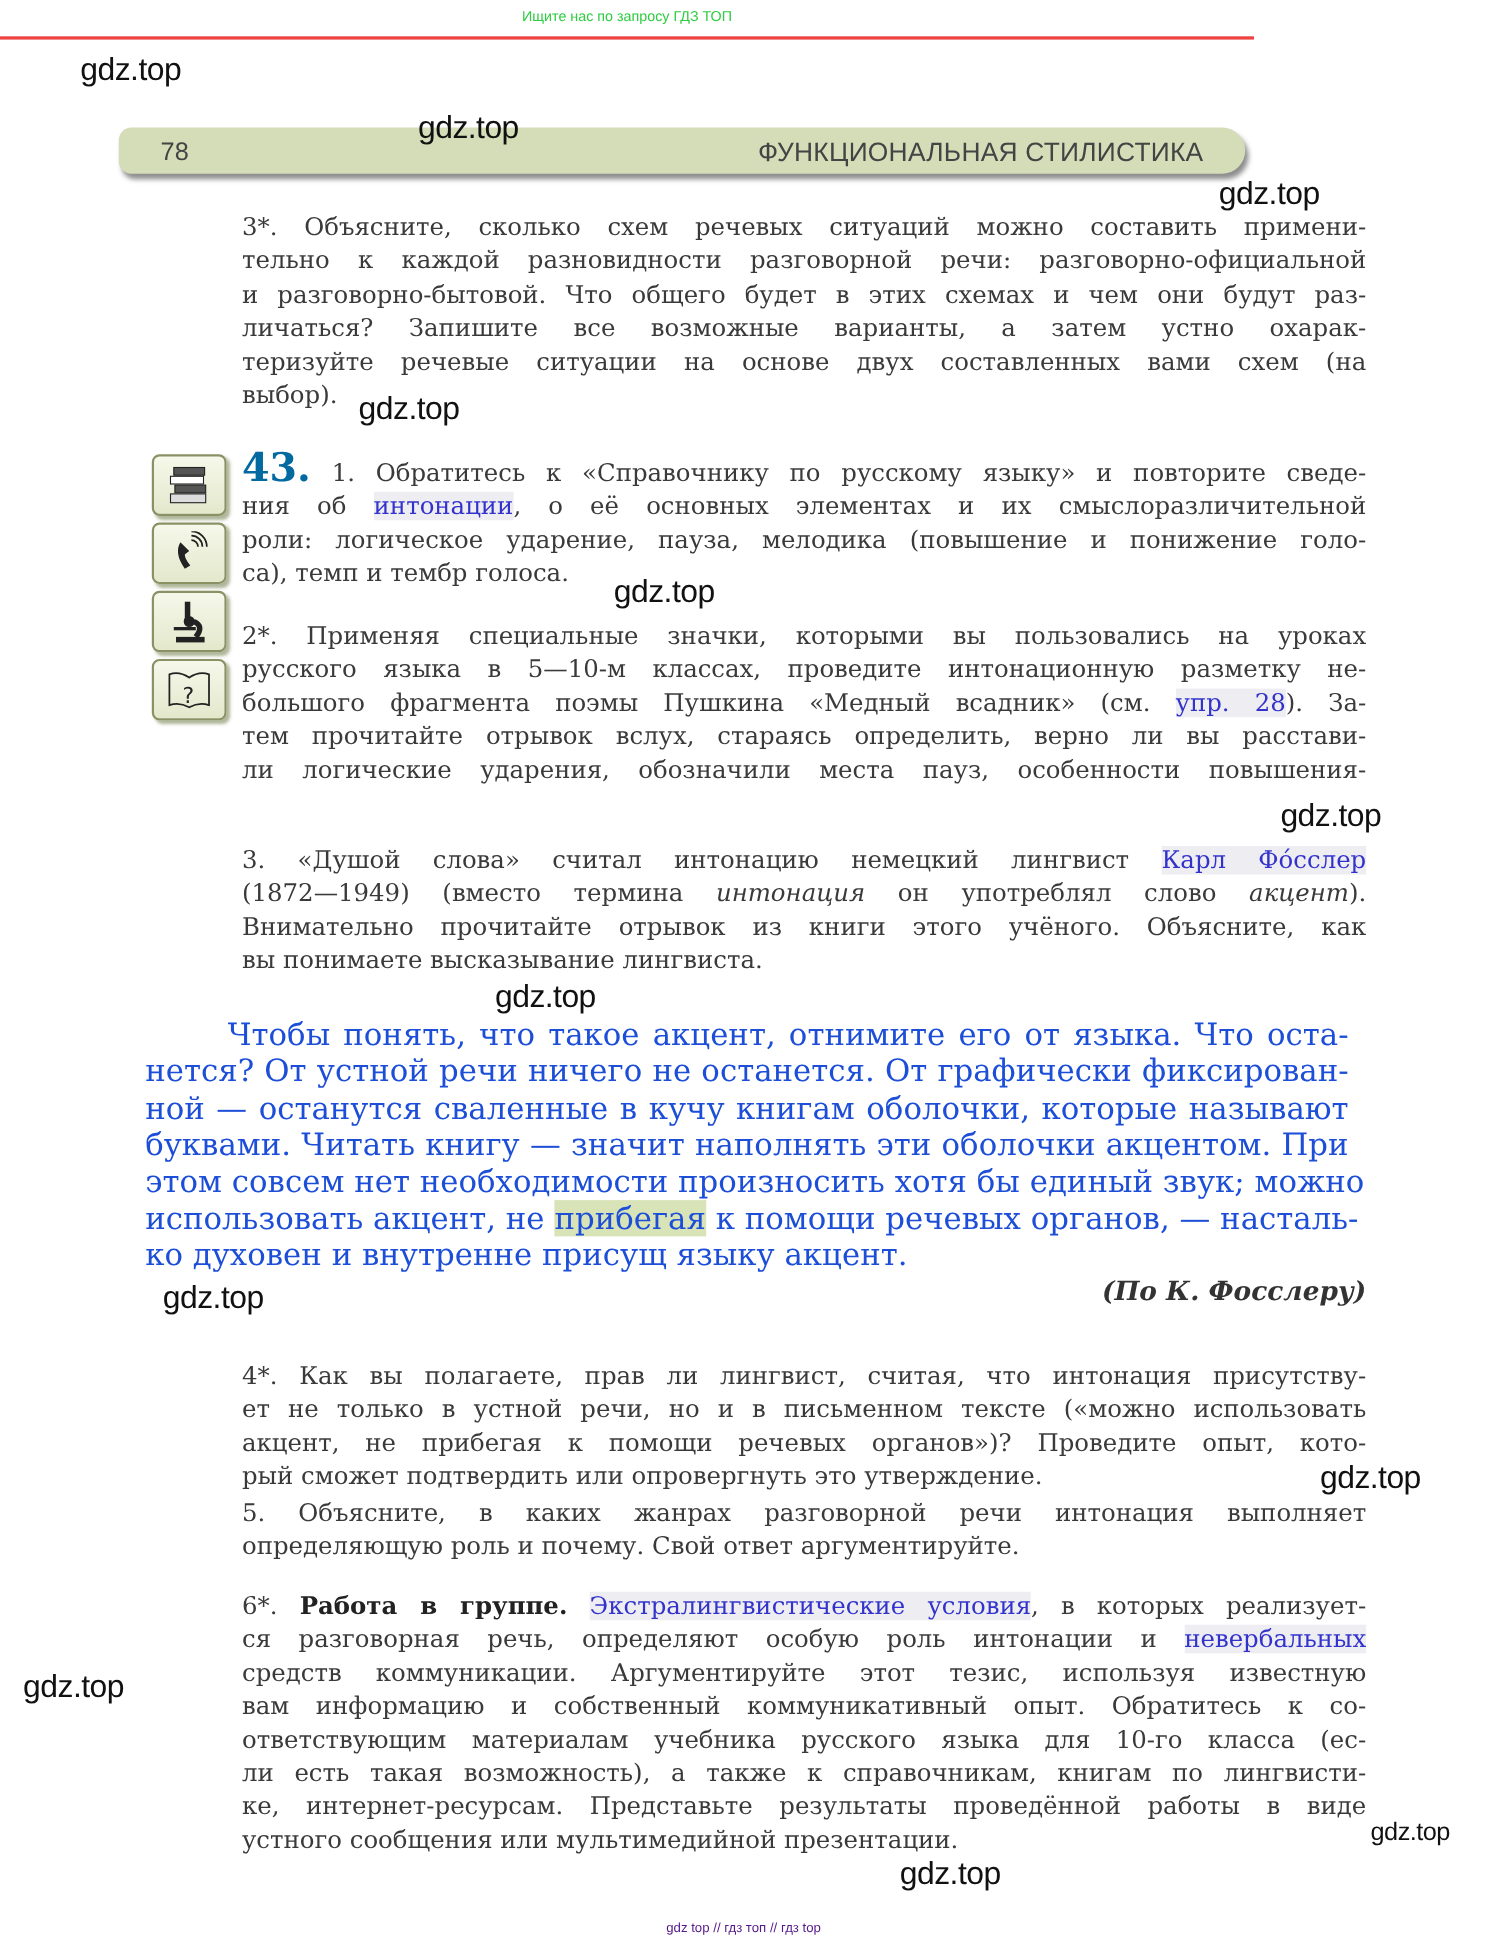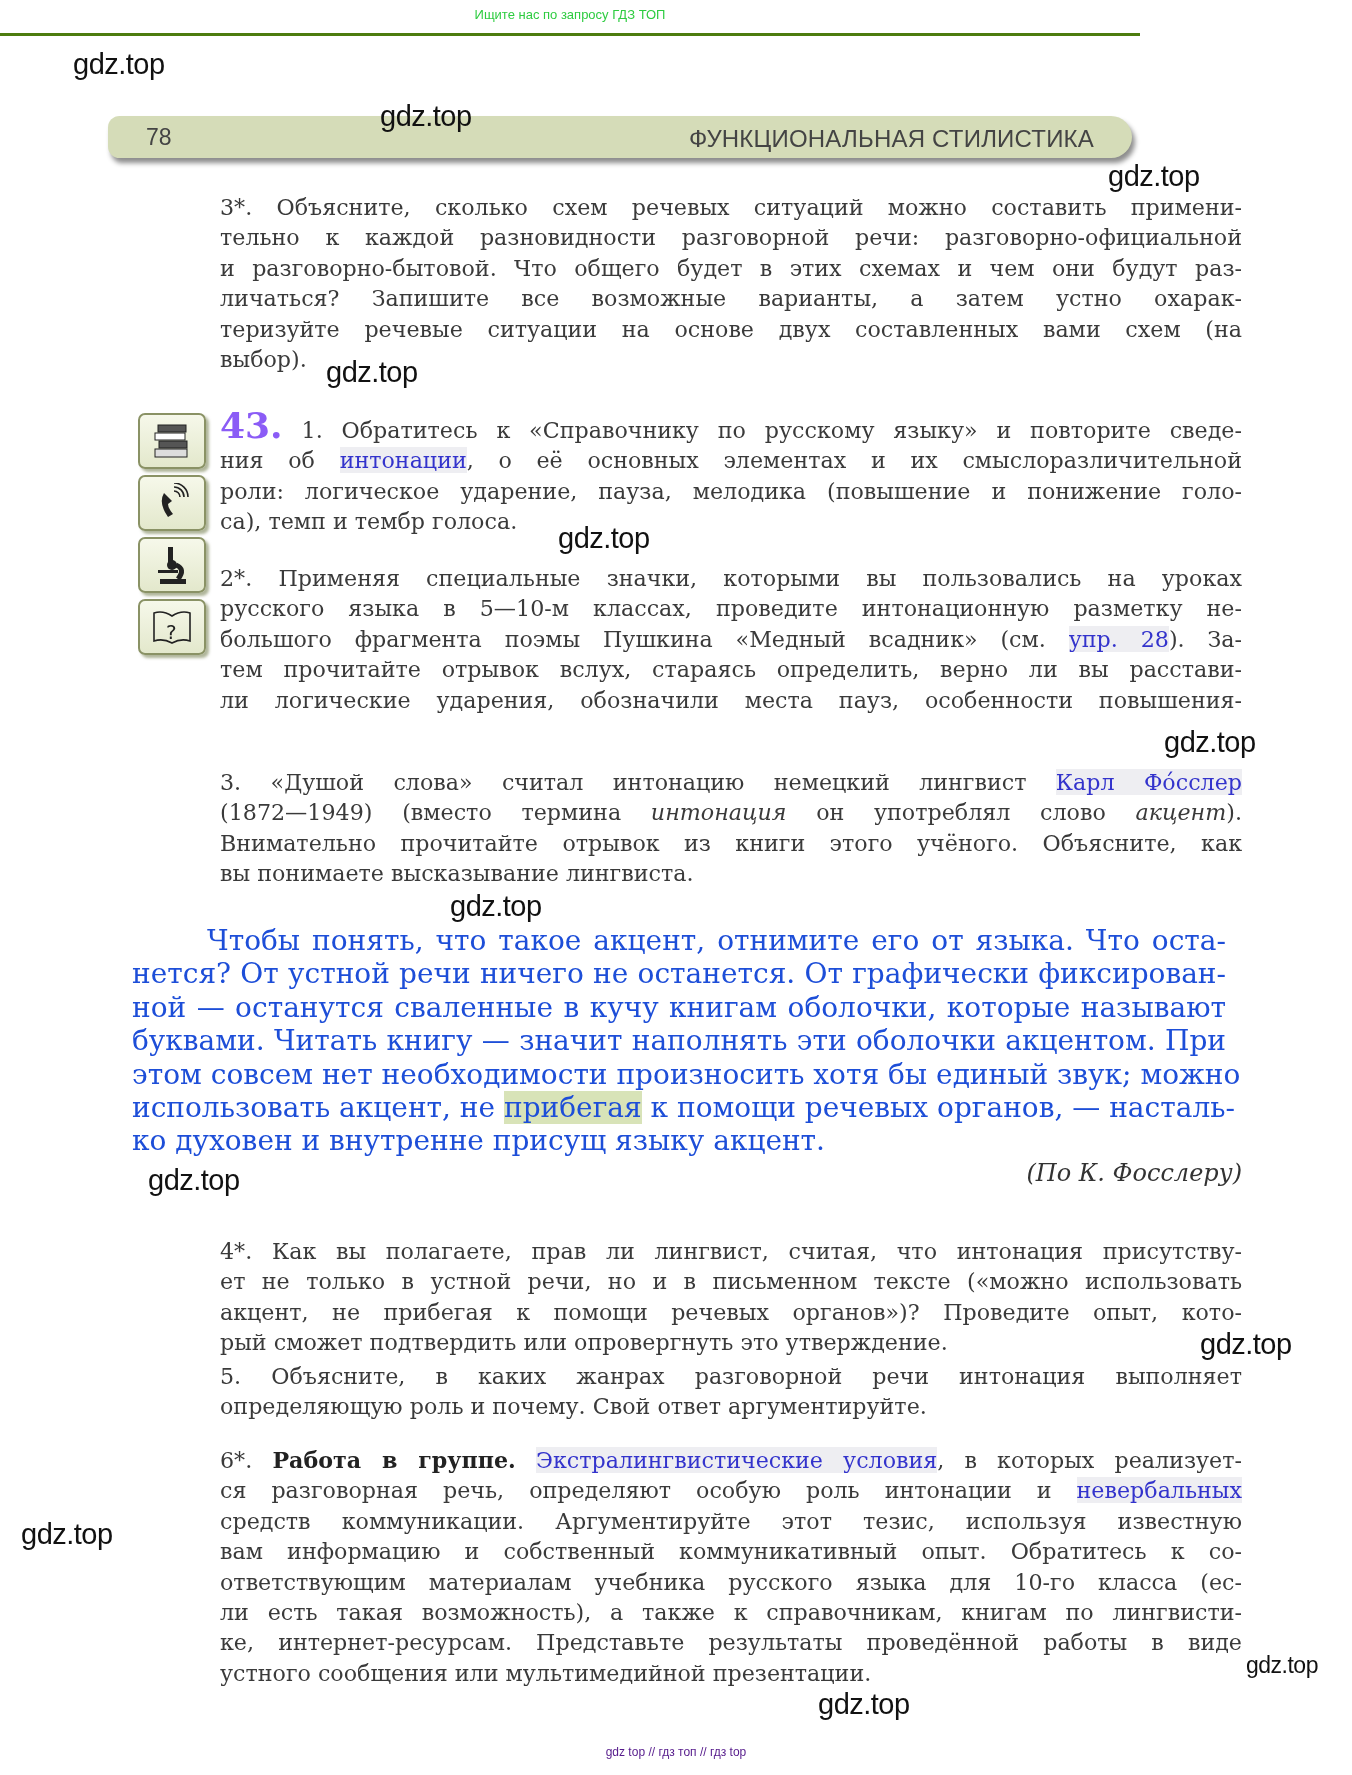--- a/index.html
+++ b/index.html
@@ -1,29 +1,29 @@
 <!DOCTYPE html>
 <html><head>
 <meta charset="utf-8">
 <style>
   html, body { margin:0; padding:0; background:#ffffff; }
   body { width:1352px; height:1775px; position:relative; overflow:hidden; font-family:"DejaVu Serif", serif; color:#333; }
-  .topbar { position:absolute; left:0; top:0; width:1140px; height:33px; border-bottom:3px solid #4d7c0f; }
+  .topbar { position:absolute; left:0; top:0; width:1140px; height:33px; border-bottom:3px solid #ef4444; }
   .topbar .promo { position:absolute; left:0; right:0; top:7px; text-align:center; font-family:"Liberation Sans", sans-serif; font-size:13px; color:#2ecc40; }
   .wm { position:absolute; font-family:"Liberation Sans", sans-serif; font-size:29px; color:#111; letter-spacing:-0.5px; }
   .wm.small { font-size:23px; }
   .band { position:absolute; left:108px; top:116px; width:1024px; height:42px; background:#d5dcb8; border-radius:12px 22px 22px 12px; box-shadow:3px 5px 5px rgba(0,0,0,0.45); }
   .band .pnum { position:absolute; left:38px; top:8px; font-family:"Liberation Sans", sans-serif; font-size:23px; color:#444; }
   .band .ptitle { position:absolute; right:38px; top:9px; font-family:"Liberation Sans", sans-serif; font-size:24px; color:#444; letter-spacing:0.2px; }
   .para { position:absolute; font-size:22.2px; line-height:30.4px; text-align:justify; color:#3a3a3a; }
   .para .ln { display:block; text-align-last:justify; white-space:nowrap; }
   .para .ln.last { text-align-last:left; }
   .link { color:#3333cc; background:#eeeef2; }
   .hl { background:#d8e3b8; }
-  .num { font-weight:bold; font-size:36px; color:#8b5cf6; }
+  .num { font-weight:bold; font-size:36px; color:#0369a1; }
   .bold { font-weight:bold; color:#222; }
   .it { font-style:italic; }
   .icon-btn { position:absolute; left:138px; width:64px; height:52px; border:2px solid #8a9265; border-radius:7px; background:linear-gradient(#f6f8ea,#e3e8cc); box-shadow:3px 3px 3px rgba(110,120,70,0.55); display:flex; align-items:center; justify-content:center; }
   .icon-btn svg { width:44px; height:40px; }
   .footer { position:absolute; left:0; right:0; top:1745px; text-align:center; font-family:"Liberation Sans", sans-serif; font-size:12px; color:#551a8b; }
   .source { position:absolute; right:250px; top:1166px; font-size:24px; font-style:italic; color:#333; }
 </style>
 </head>
 <body>
 
@@ -112,21 +112,21 @@
 
 <div class="para" style="left:132px;top:924px;width:1094px;font-size:28px;line-height:33.4px;color:#1d4ed8;">
   <span class="ln" style="padding-left:75px;">Чтобы понять, что такое акцент, отнимите его от языка. Что оста-</span>
   <span class="ln">нется? От устной речи ничего не останется. От графически фиксирован-</span>
   <span class="ln">ной — останутся сваленные в кучу книгам оболочки, которые называют</span>
   <span class="ln">буквами. Читать книгу — значит наполнять эти оболочки акцентом. При</span>
   <span class="ln">этом совсем нет необходимости произносить хотя бы единый звук; можно</span>
   <span class="ln"><span>использовать акцент, не </span><span class="hl">прибегая</span><span> к помощи речевых органов, — насталь-</span></span>
   <span class="ln last">ко духовен и внутренне присущ языку акцент.</span>
 </div>
-<div class="source" style="right:110px;top:1159px;">(По К. Фосслеру)</div>
+<div class="source" style="right:110px;top:1159px;font-weight:bold;">(По К. Фосслеру)</div>
 
 <div class="para" style="left:220px;top:1220px;width:1022px;margin-top:16px;">
   <span class="ln">4*. Как вы полагаете, прав ли лингвист, считая, что интонация присутству-</span>
   <span class="ln">ет не только в устной речи, но и в письменном тексте («можно использовать</span>
   <span class="ln">акцент, не прибегая к помощи речевых органов»)? Проведите опыт, кото-</span>
   <span class="ln last">рый сможет подтвердить или опровергнуть это утверждение.</span>
 </div>
 
 <div class="para" style="left:220px;top:1361px;width:1022px;">
   <span class="ln">5. Объясните, в каких жанрах разговорной речи интонация выполняет</span>

